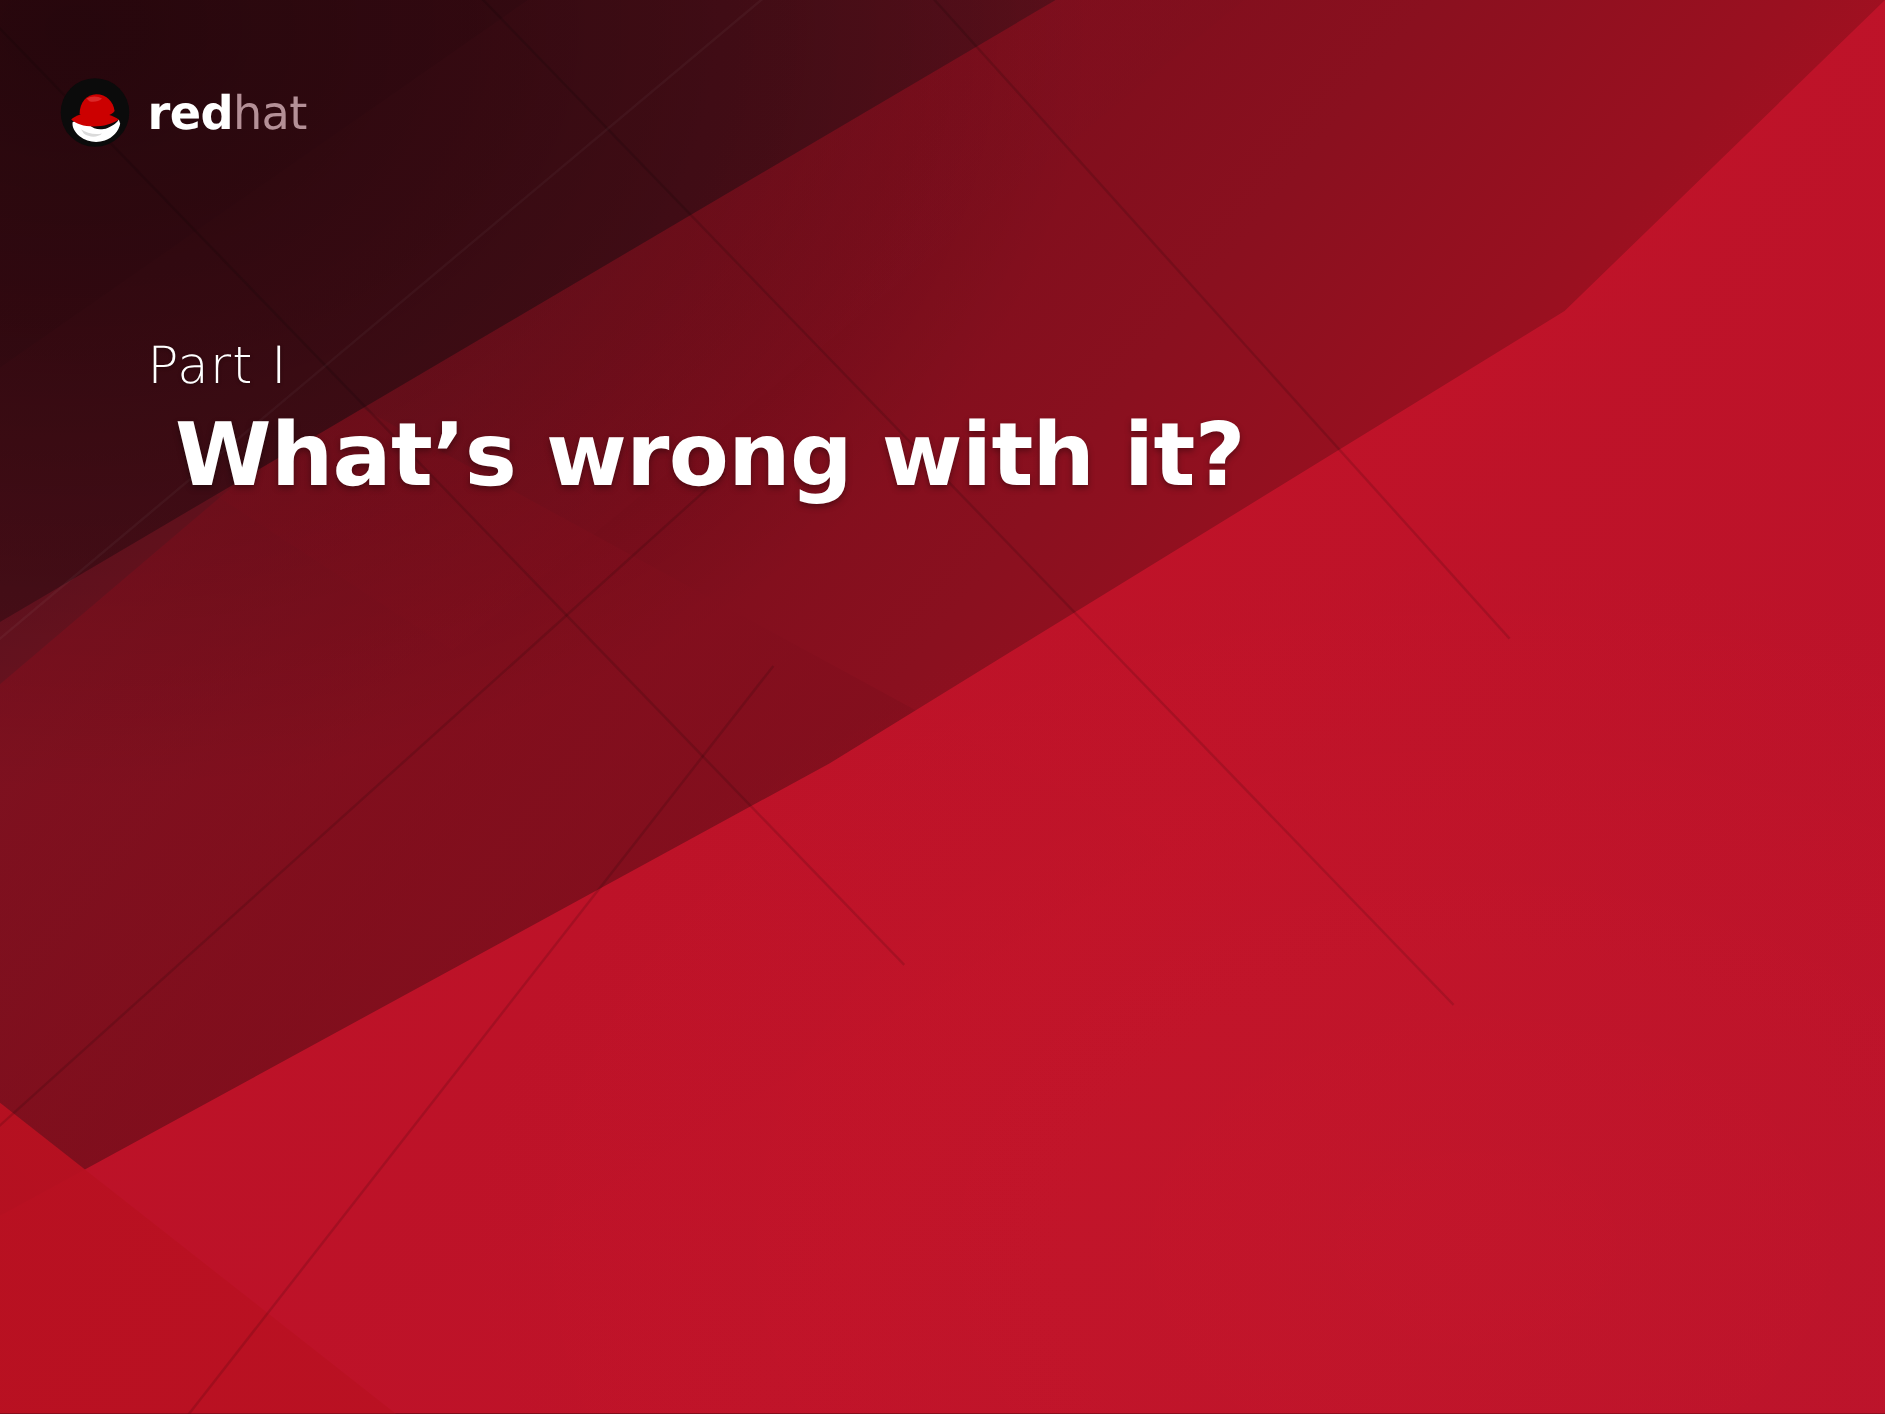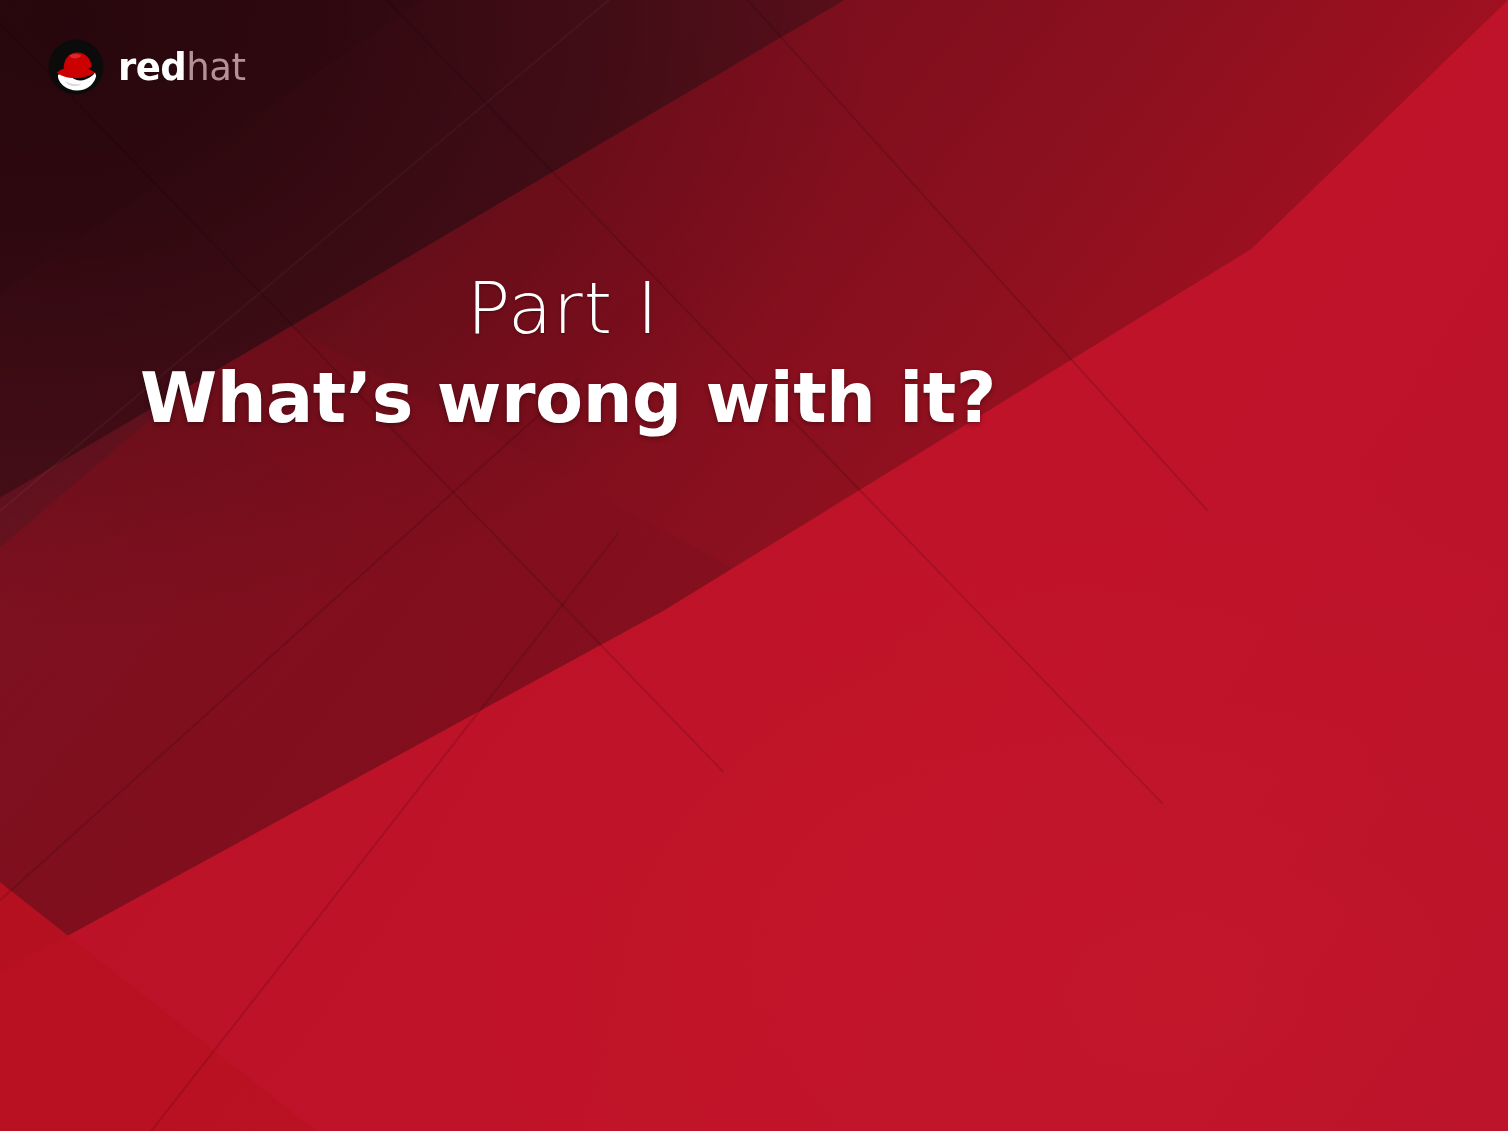--- a/index.html
+++ b/index.html
@@ -96,21 +96,21 @@
     background: radial-gradient(120% 110% at 78% 88%,
                 rgba(255,60,60,.08) 0%, rgba(0,0,0,0) 45%),
                 radial-gradient(90% 90% at 4% 2%,
                 rgba(0,0,0,.38) 0%, rgba(0,0,0,0) 60%);
   }
 
   
   #logo {
     position: absolute;
     left: 48px;
-    top: 39px;
+    top: 62px;
     display: flex;
     align-items: center;
     gap: 14px;
   }
   #logo-mark { display: block; }
   #wordmark {
     font-family: "DejaVu Sans", sans-serif;
     font-size: 37px;
     line-height: 1;
     letter-spacing: -0.5px;
@@ -128,26 +128,25 @@
   
   #text-block {
     position: absolute;
     left: 118px;
     top: 270px;
   }
   #part-label {
     color: #FFFFFF;
     font-family: "DejaVu Sans", sans-serif;
     font-weight: 300;
-    font-size: 72px;
+    font-size: 41px;
     line-height: 1.08;
     letter-spacing: 1px;
     margin: 0 0 14px 0;
     text-shadow: 0 1px 3px rgba(0,0,0,.35);
-    text-align: center;
   }
   #slide-title {
     color: #FFFFFF;
     font-family: "DejaVu Sans", sans-serif;
     font-weight: bold;
     font-size: 70px;
     line-height: 1.05;
     letter-spacing: -0.5px;
     margin: 12px;
     padding-left: 10px;

